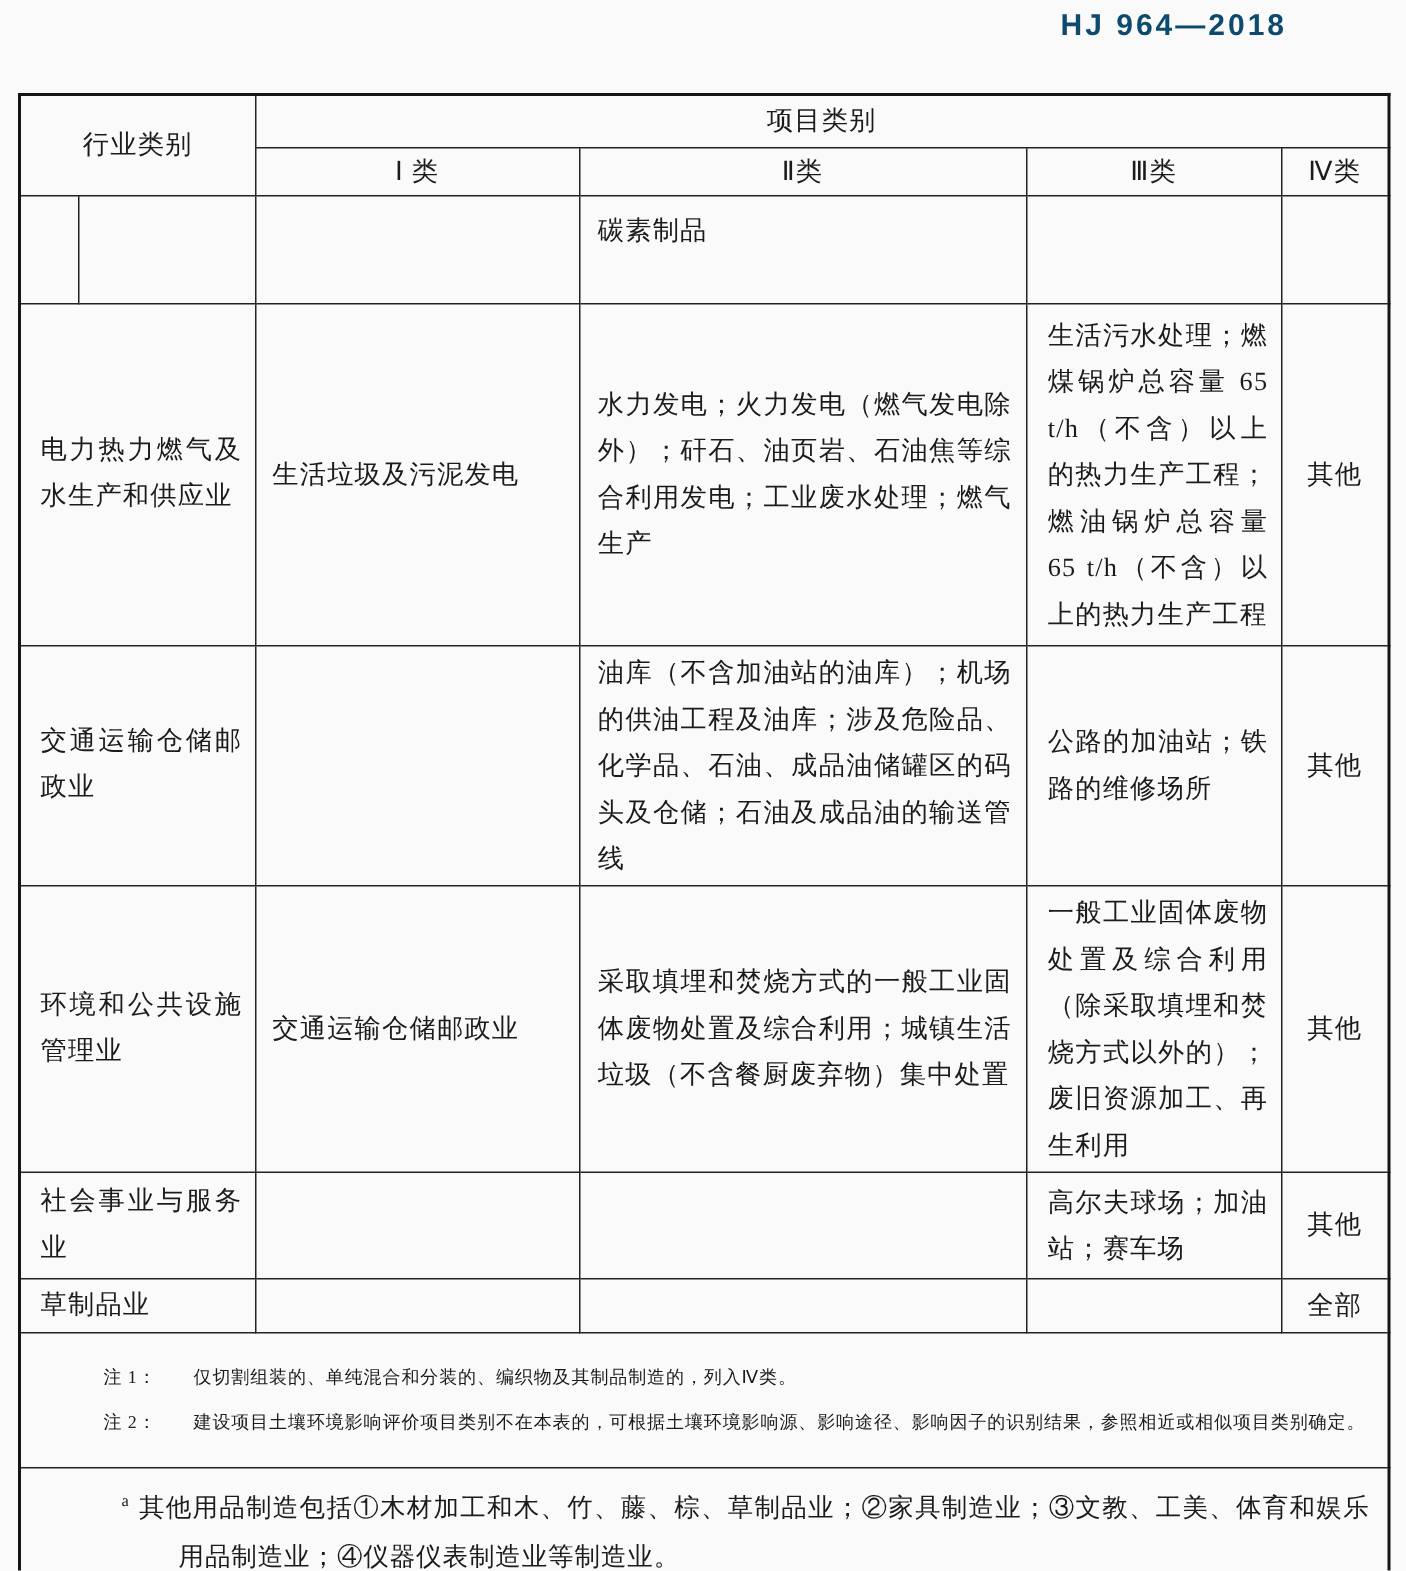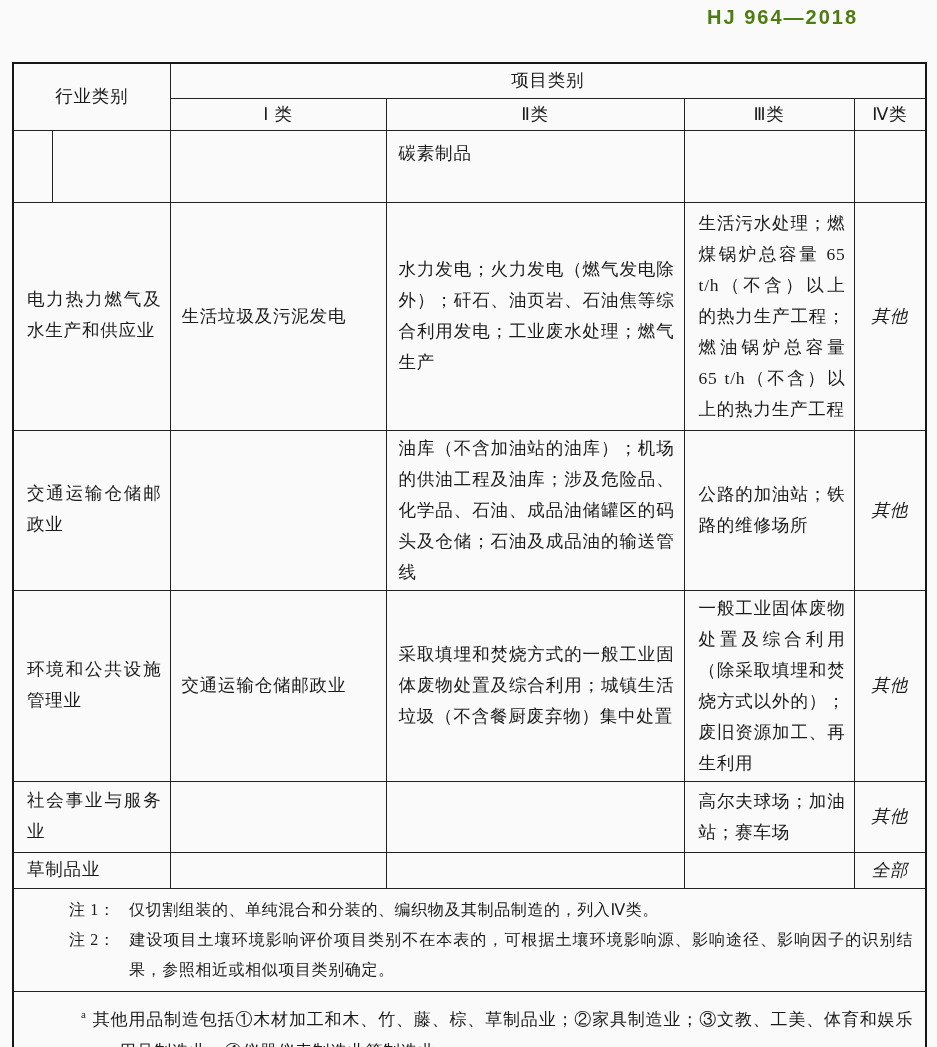--- a/index.html
+++ b/index.html
@@ -12,21 +12,21 @@
   }
   .page { position: relative; width: 937px; height: 1047px; }
 
   .doc-code {
     position: absolute;
     top: 6px; right: 79px;
     font-family: "Liberation Sans", sans-serif;
     font-size: 20px;
     font-weight: 600;
     letter-spacing: 2px;
-    color: #4d7c0f;
+    color: #0c4a6e;
   }
 
   table.main-table {
     position: absolute;
     left: 12px; top: 62px;
     width: 913px;
     border-collapse: collapse;
     table-layout: fixed;
   }
   table.main-table, table.main-table td, table.main-table th {
@@ -53,30 +53,30 @@
   tr.r3  td { height: 189px; }
   tr.r4  td { height: 71px; }
   tr.r5  td { height: 32px; }
   tr.notes-row    td { height: 90px; }
   tr.footnote-row td { height: 70px; }
 
   td.industry { text-align: left; padding: 0 8px 2px 13px; text-align: justify; text-justify: inter-ideograph; }
   td.c1 { text-align: left; padding: 2px 8px 2px 11px; text-align: justify; text-justify: inter-ideograph; }
   td.c2 { text-align: left; padding: 2px 9px 2px 12px; text-align: justify; text-justify: inter-ideograph; }
   td.c3 { text-align: left; padding: 2px 8px 2px 14px; text-align: justify; text-justify: inter-ideograph; }
-  td.c4 { text-align: center; padding: 2px 2px; font-style: italic; }
+  td.c4 { text-align: center; padding: 2px 2px; }
   td.top { vertical-align: top; padding-top: 7px; }
 
   tr.notes-row td, tr.footnote-row td {
     vertical-align: middle;
     padding: 6px 12px;
     text-align: left;
   }
   .note {
-    font-size: 16px;
+    font-size: 12px;
     line-height: 30px;
     letter-spacing: 0.6px;
     padding-left: 103px;
     text-indent: -60px;
     text-align: justify;
   }
   .note-label { display: inline-block; width: 60px; text-indent: 0; }
   .footnote {
     font-size: 17px;
     line-height: 33px;

